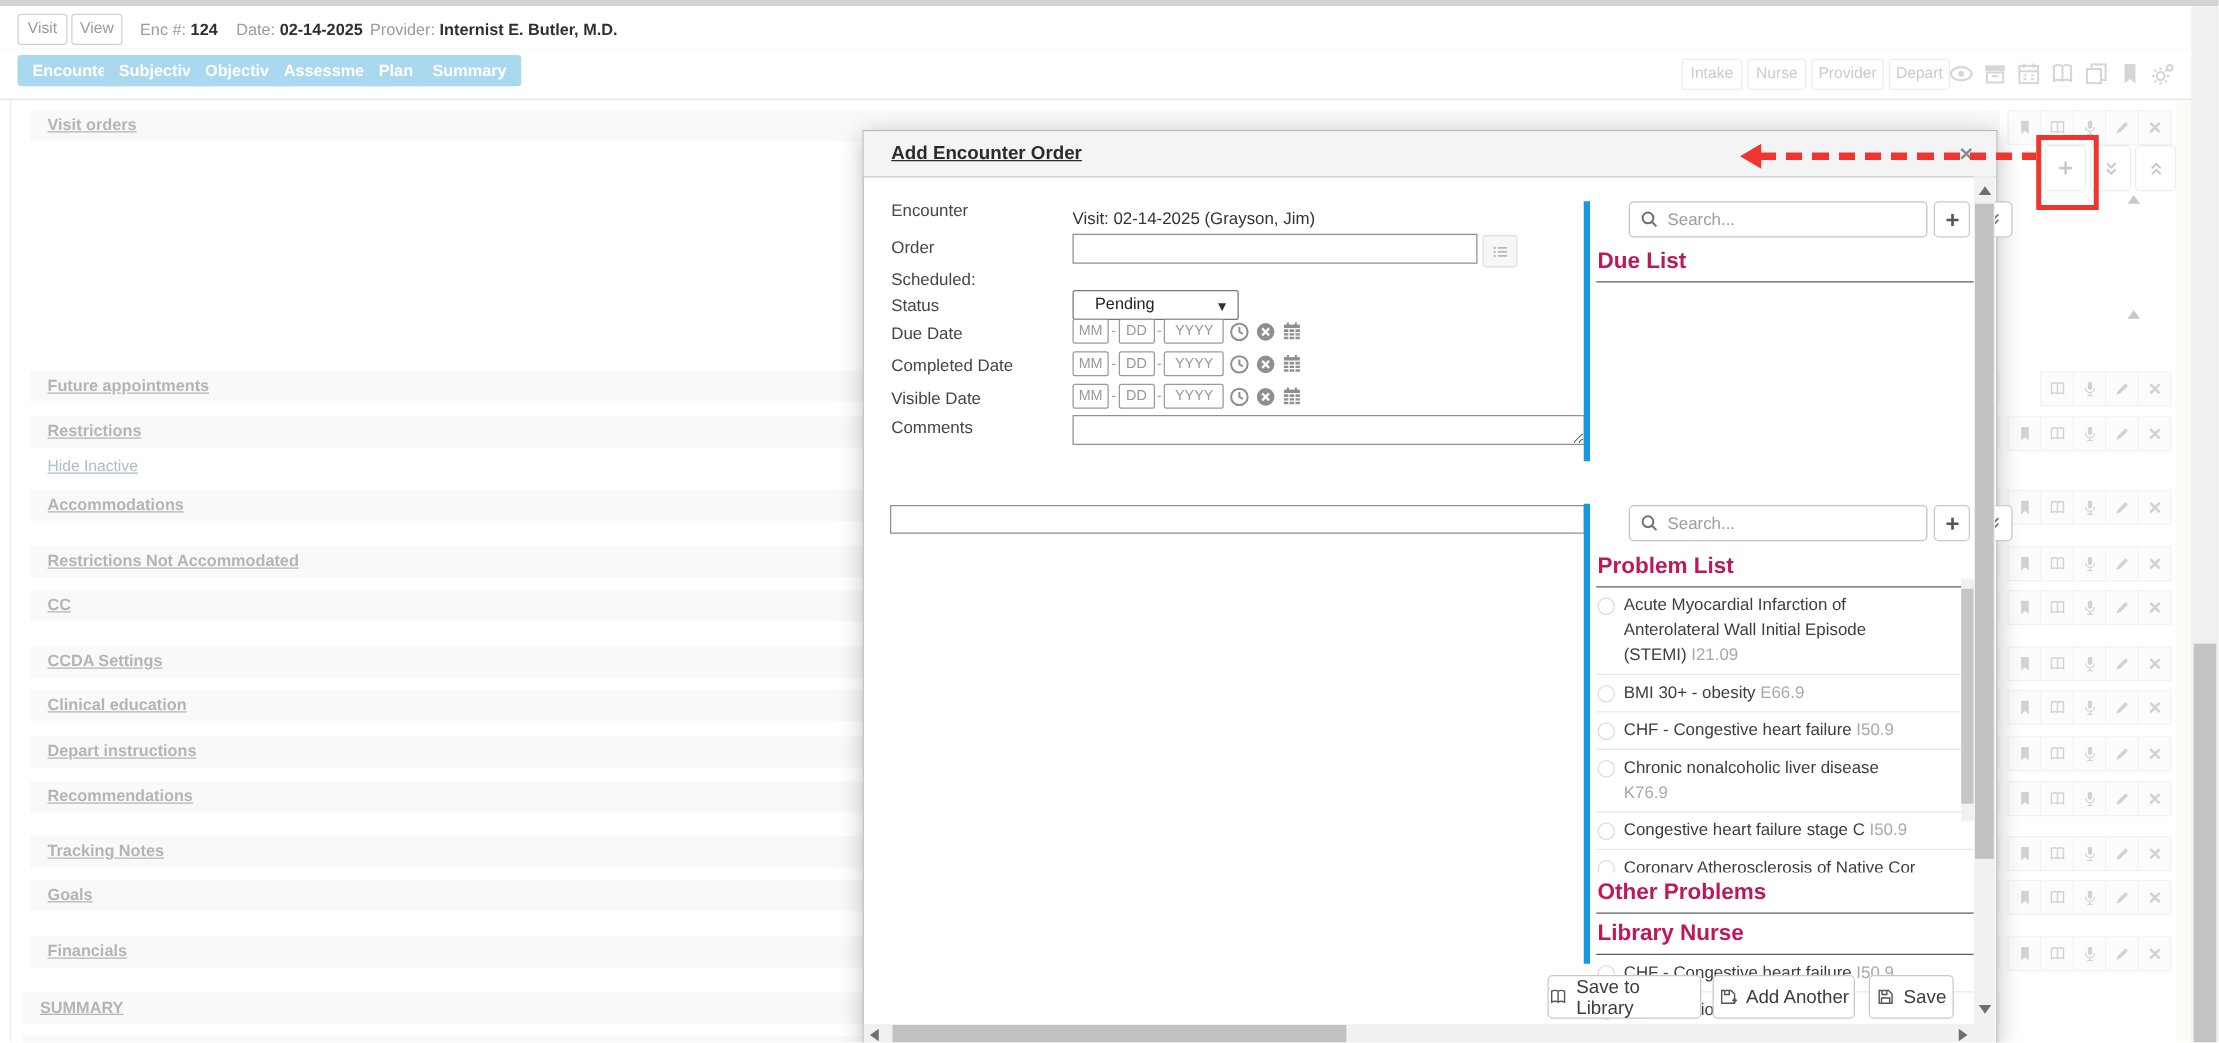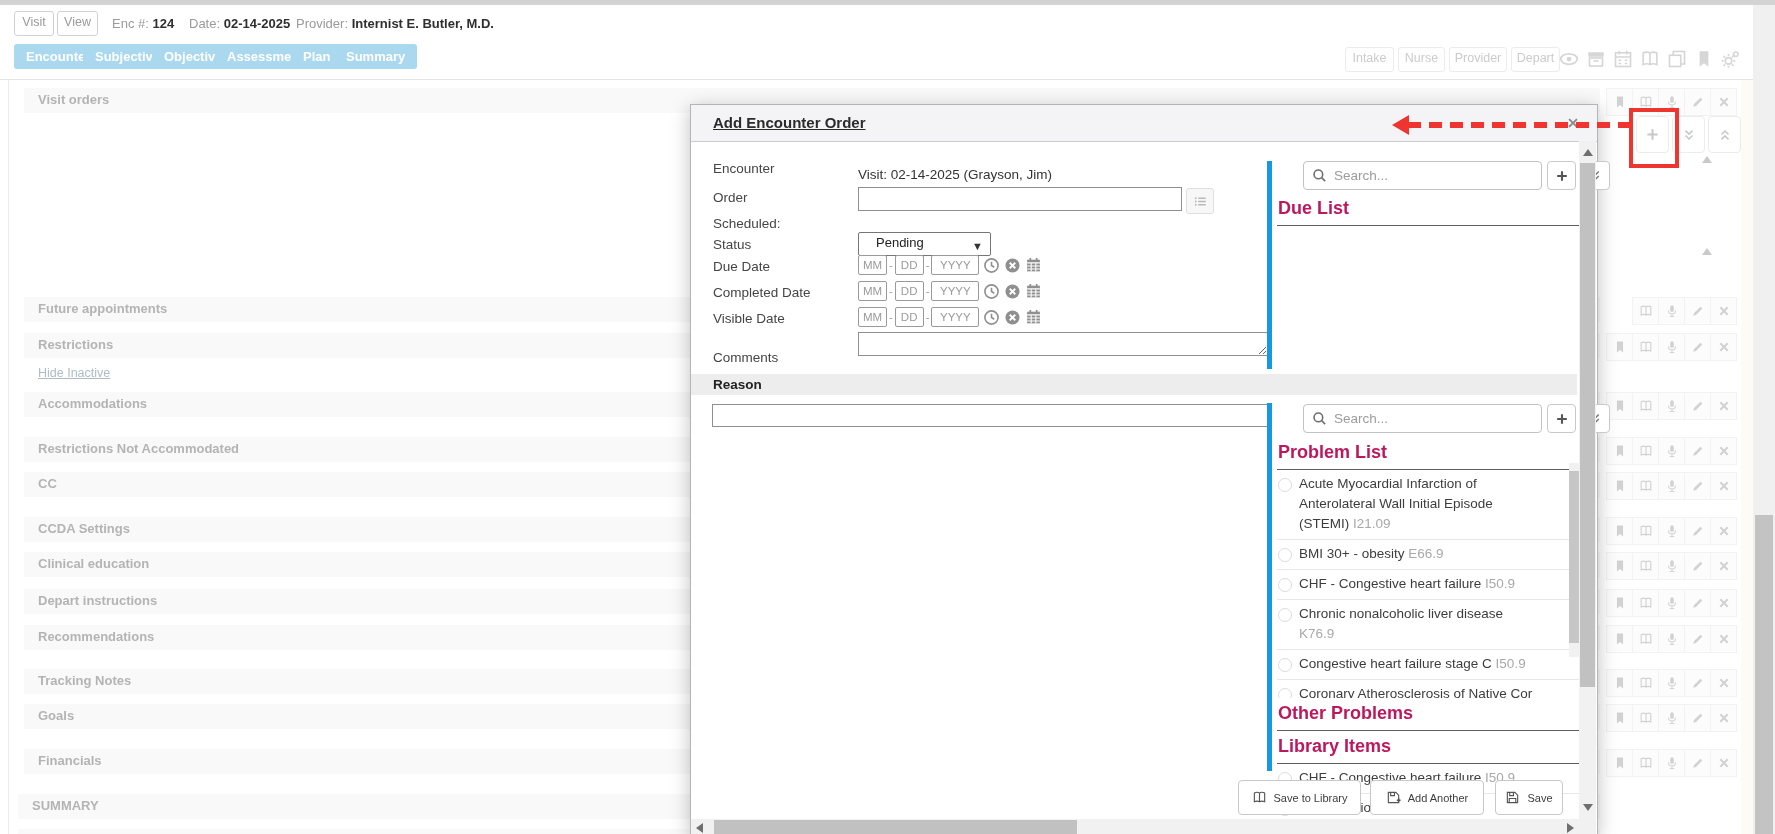--- a/index.html
+++ b/index.html
@@ -19,21 +19,21 @@
   .tabrow{left:0;top:39px;width:1775px;height:40px;background:#fff;border-bottom:1px solid #e4e4e4;}
   .bluetab{position:absolute;top:5px;height:25px;background:#a9d8ef;border-radius:3px;color:#fff;
            font-size:13px;font-weight:bold;text-align:center;line-height:25px;padding:0 12px;}
   .graytab{position:absolute;top:8px;height:23px;border:1px solid #ececec;border-radius:3px;background:#fff;
            color:#cbcbcb;font-size:12.5px;line-height:21px;text-align:center;}
   .topico{position:absolute;top:9px;width:22px;height:22px;color:#d6d6d6;}
 
   
   .content-border-left{left:8px;top:80px;width:1px;height:754px;background:#ececec;}
   .bg-bar{position:absolute;left:24px;width:1576px;height:25px;background:#f9f9f9;}
-  .bg-bar .lb{position:absolute;left:14px;top:4px;font-size:13px;color:#b4b4b4;font-weight:bold;}
+  .bg-bar .lb{position:absolute;left:14px;top:4px;font-size:13px;color:#b4b4b4;font-weight:bold;text-decoration:underline;}
   .bg-link{position:absolute;left:38px;font-size:12.5px;color:#aebcc6;text-decoration:underline;}
   .iconbar{position:absolute;display:flex;}
   .icocell{width:25px;height:26px;background:#fcfcfc;border:1px solid #f2f2f2;border-left:none;
            display:flex;align-items:center;justify-content:center;color:#d2d2d2;}
   .icocell:first-child{border-left:1px solid #f2f2f2;}
   .qbtn{position:absolute;top:116px;width:31px;height:35px;background:#fff;border:1px solid #ececec;
         border-radius:4px;color:#c8c8c8;display:flex;align-items:center;justify-content:center;}
   .mini-tri{position:absolute;width:0;height:0;border-left:5px solid transparent;border-right:5px solid transparent;
             border-bottom:7px solid #c9c9c9;}
 
@@ -70,21 +70,21 @@
   .plist{position:absolute;left:586px;width:302px;}
   .pitem{position:relative;border-bottom:1px solid #e7e7e7;padding:4px 38px 5px 22px;font-size:13.5px;
          color:#3d3d3d;line-height:20px;}
   .pitem .code{color:#a9a9a9;}
   .pitem .radio{position:absolute;left:1px;top:8px;width:12px;height:12px;border:1px solid #dcdcdc;
                 border-radius:50%;background:#fff;}
   .clipped{height:9px;overflow:hidden;border-bottom:none;padding-top:4px;}
   .lscroll{position:absolute;left:878px;width:10px;background:#f1f1f1;}
   .lthumb{position:absolute;left:0;width:10px;background:#c6c6c6;}
   .fbtn{position:absolute;top:675px;height:33px;border:1px solid #c8c8c8;border-radius:4px;background:#fff;
-        font-size:11px;color:#3d3d3d;display:flex;align-items:center;justify-content:center;gap:7px;}
+        font-size:15px;color:#3d3d3d;display:flex;align-items:center;justify-content:center;gap:7px;}
   .fbtn .ico{color:#555;}
   
   .vsb{position:absolute;left:888px;top:36px;width:17px;height:678px;background:#f1f1f1;}
   .vsb .thumb{position:absolute;left:1px;top:22px;width:15px;height:524px;background:#c1c1c1;}
   .sb-arr{position:absolute;width:0;height:0;}
   .hsb{position:absolute;left:0;top:714px;width:888px;height:16px;background:#f1f1f1;}
   .hsb .thumb{position:absolute;left:23px;top:1px;width:363px;height:14px;background:#c1c1c1;}
   .corner{position:absolute;left:888px;top:714px;width:17px;height:16px;background:#f1f1f1;}
 
   
@@ -711,26 +711,23 @@
       </span>
       <span class="ico dico" style="color: rgb(143, 143, 143);">
         <svg width="18" height="18" viewBox="0 0 16 16">
           <path d="M5 1.4v2.6M11 1.4v2.6" stroke="currentColor" stroke-width="1.6"></path>
           <rect x="2" y="3" width="12" height="11" fill="currentColor"></rect>
           <path d="M2 6h12M5.8 6v8M10.2 6v8M2 9h12M2 11.7h12" stroke="#fff" stroke-width="1"></path>
         </svg>
       </span>
     </div>
 
-  <span class="flabel" style="top:245px;">Comments</span>
+  <span class="flabel" style="top:229px;">Comments</span>
   <textarea class="txt-input" style="left: 167px; top: 227px; width: 404px; height: 18px; resize: both; font-family: &quot;Liberation Sans&quot;, sans-serif;"></textarea>
 
-  <div class="reason-hdr">
-      <span>Reason</span>
-    </div>
   <input class="txt-input" style="left: 21px; top: 299px; width: 550px; height: 19px;">
 
   <div class="vblue" style="top:56px;height:208px;"></div>
   <div class="vblue" style="top:298px;height:368px;"></div>
 
   <div class="srow" style="top:56px;">
     <div class="search">
       <span class="mg ico">
           <svg width="15" height="15" viewBox="0 0 16 16">
             <circle cx="6.8" cy="6.8" r="4.6" fill="none" stroke="currentColor" stroke-width="1.7"></circle>
@@ -777,21 +774,21 @@
   </div>
   <div class="plist" style="top:332px;" id="problem-panel">
       <div class="panel-hdr">Problem List</div>
       <div class="pitem"><span class="radio"></span><span>Acute Myocardial Infarction of Anterolateral Wall Initial Episode (STEMI) </span><span class="code">I21.09</span></div>
       <div class="pitem"><span class="radio"></span><span>BMI 30+ - obesity </span><span class="code">E66.9</span></div>
       <div class="pitem"><span class="radio"></span><span>CHF - Congestive heart failure </span><span class="code">I50.9</span></div>
       <div class="pitem"><span class="radio"></span><span>Chronic nonalcoholic liver disease </span><span class="code">K76.9</span></div>
       <div class="pitem"><span class="radio"></span><span>Congestive heart failure stage C </span><span class="code">I50.9</span></div>
       <div class="pitem clipped"><span class="radio"></span><span>Coronary Atherosclerosis of Native Cor </span></div>
       <div class="panel-hdr">Other Problems</div>
-      <div class="panel-hdr">Library Items</div>
+      <div class="panel-hdr">Library Nurse</div>
       <div class="pitem"><span class="radio"></span><span>CHF - Congestive heart failure </span><span class="code">I50.9</span></div>
       <div class="pitem"><span class="radio"></span><span>Hypertension </span><span class="code">I10</span></div>
     </div>
   <div class="lscroll" style="top:358px;height:194px;">
       <div class="lthumb" style="top:8px;height:172px;"></div>
     </div>
 
   <div class="fbtn" style="left:547px;width:121px;">
     <span class="ico">
         <svg width="15" height="15" viewBox="0 0 16 16">

